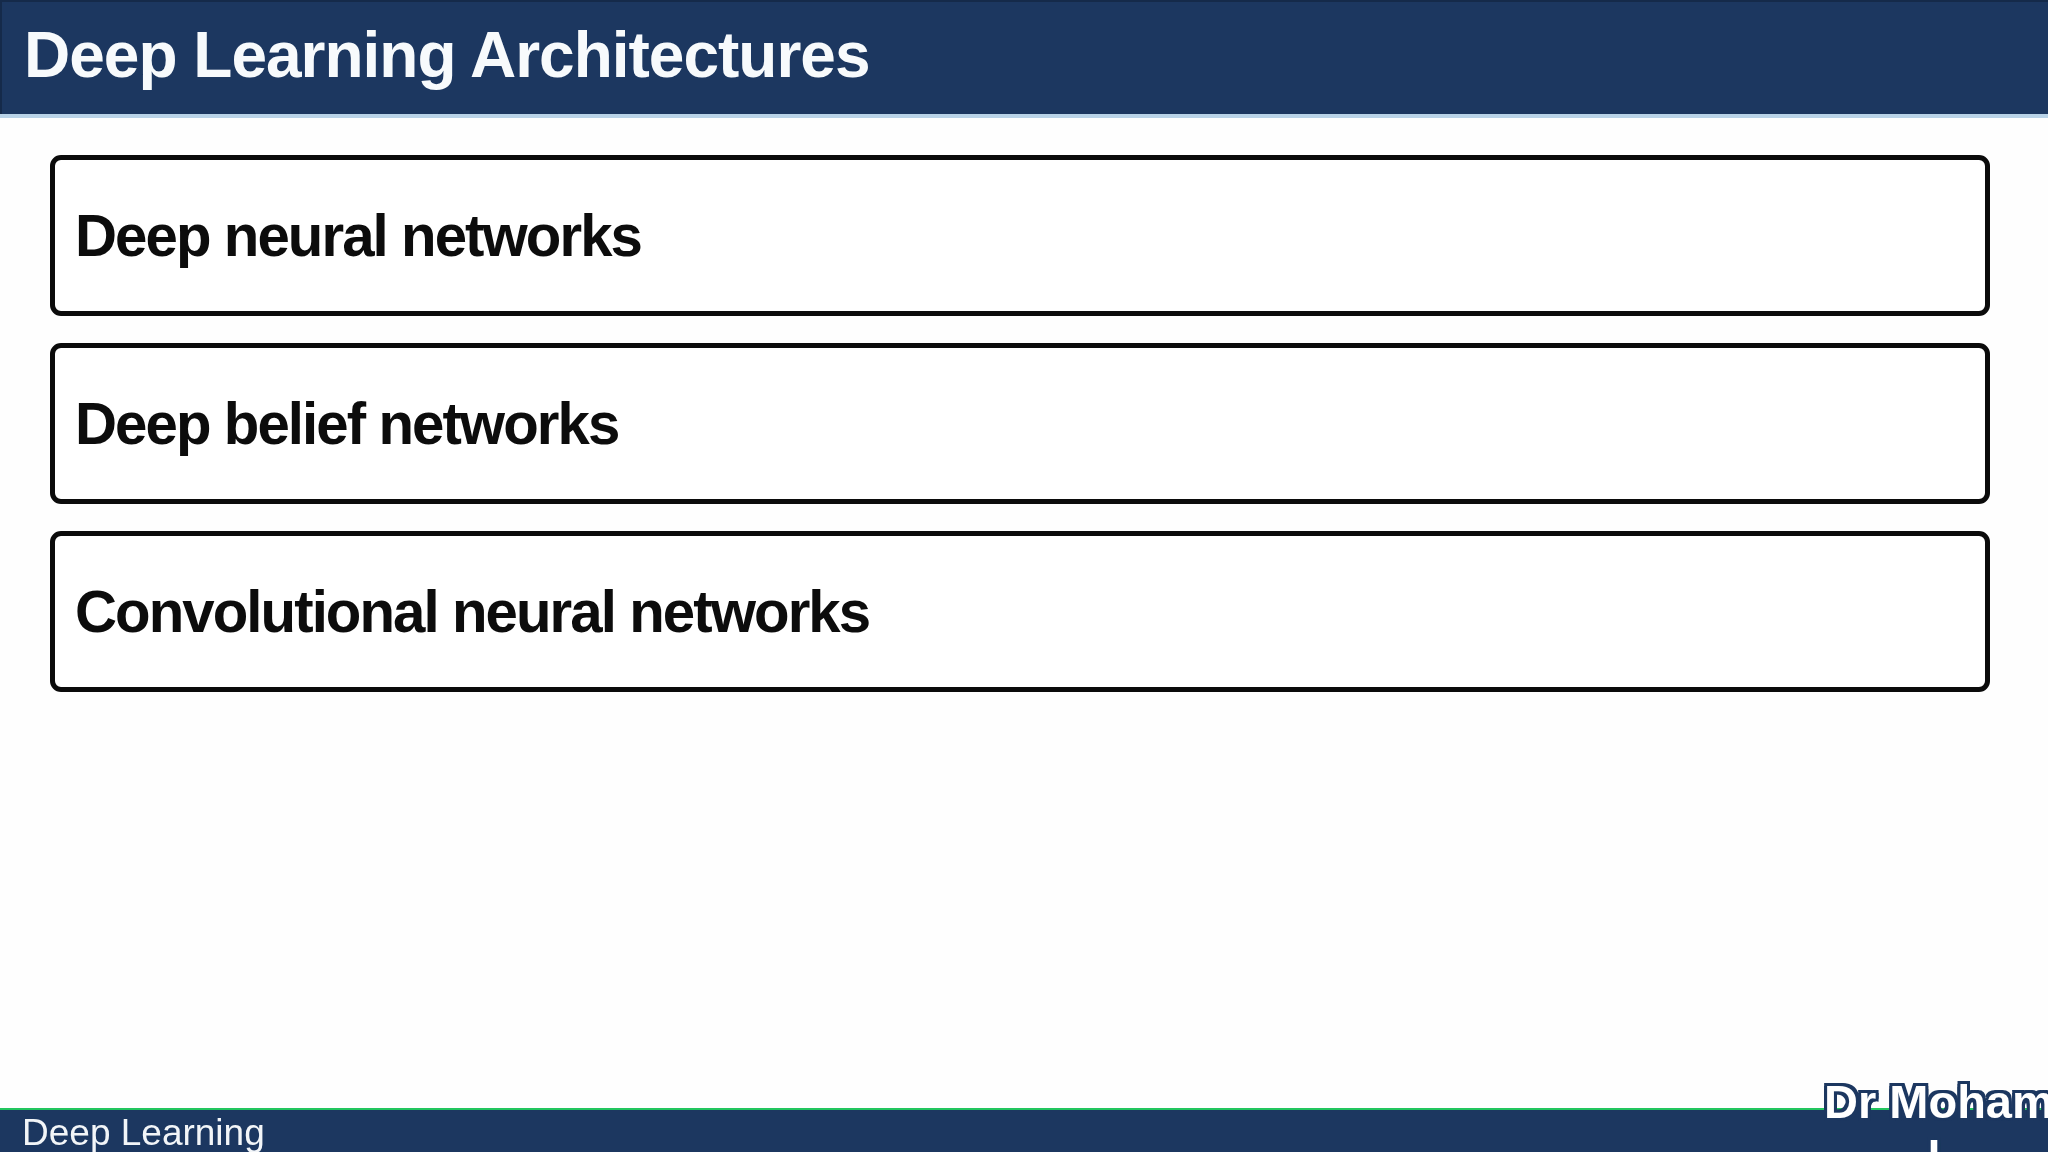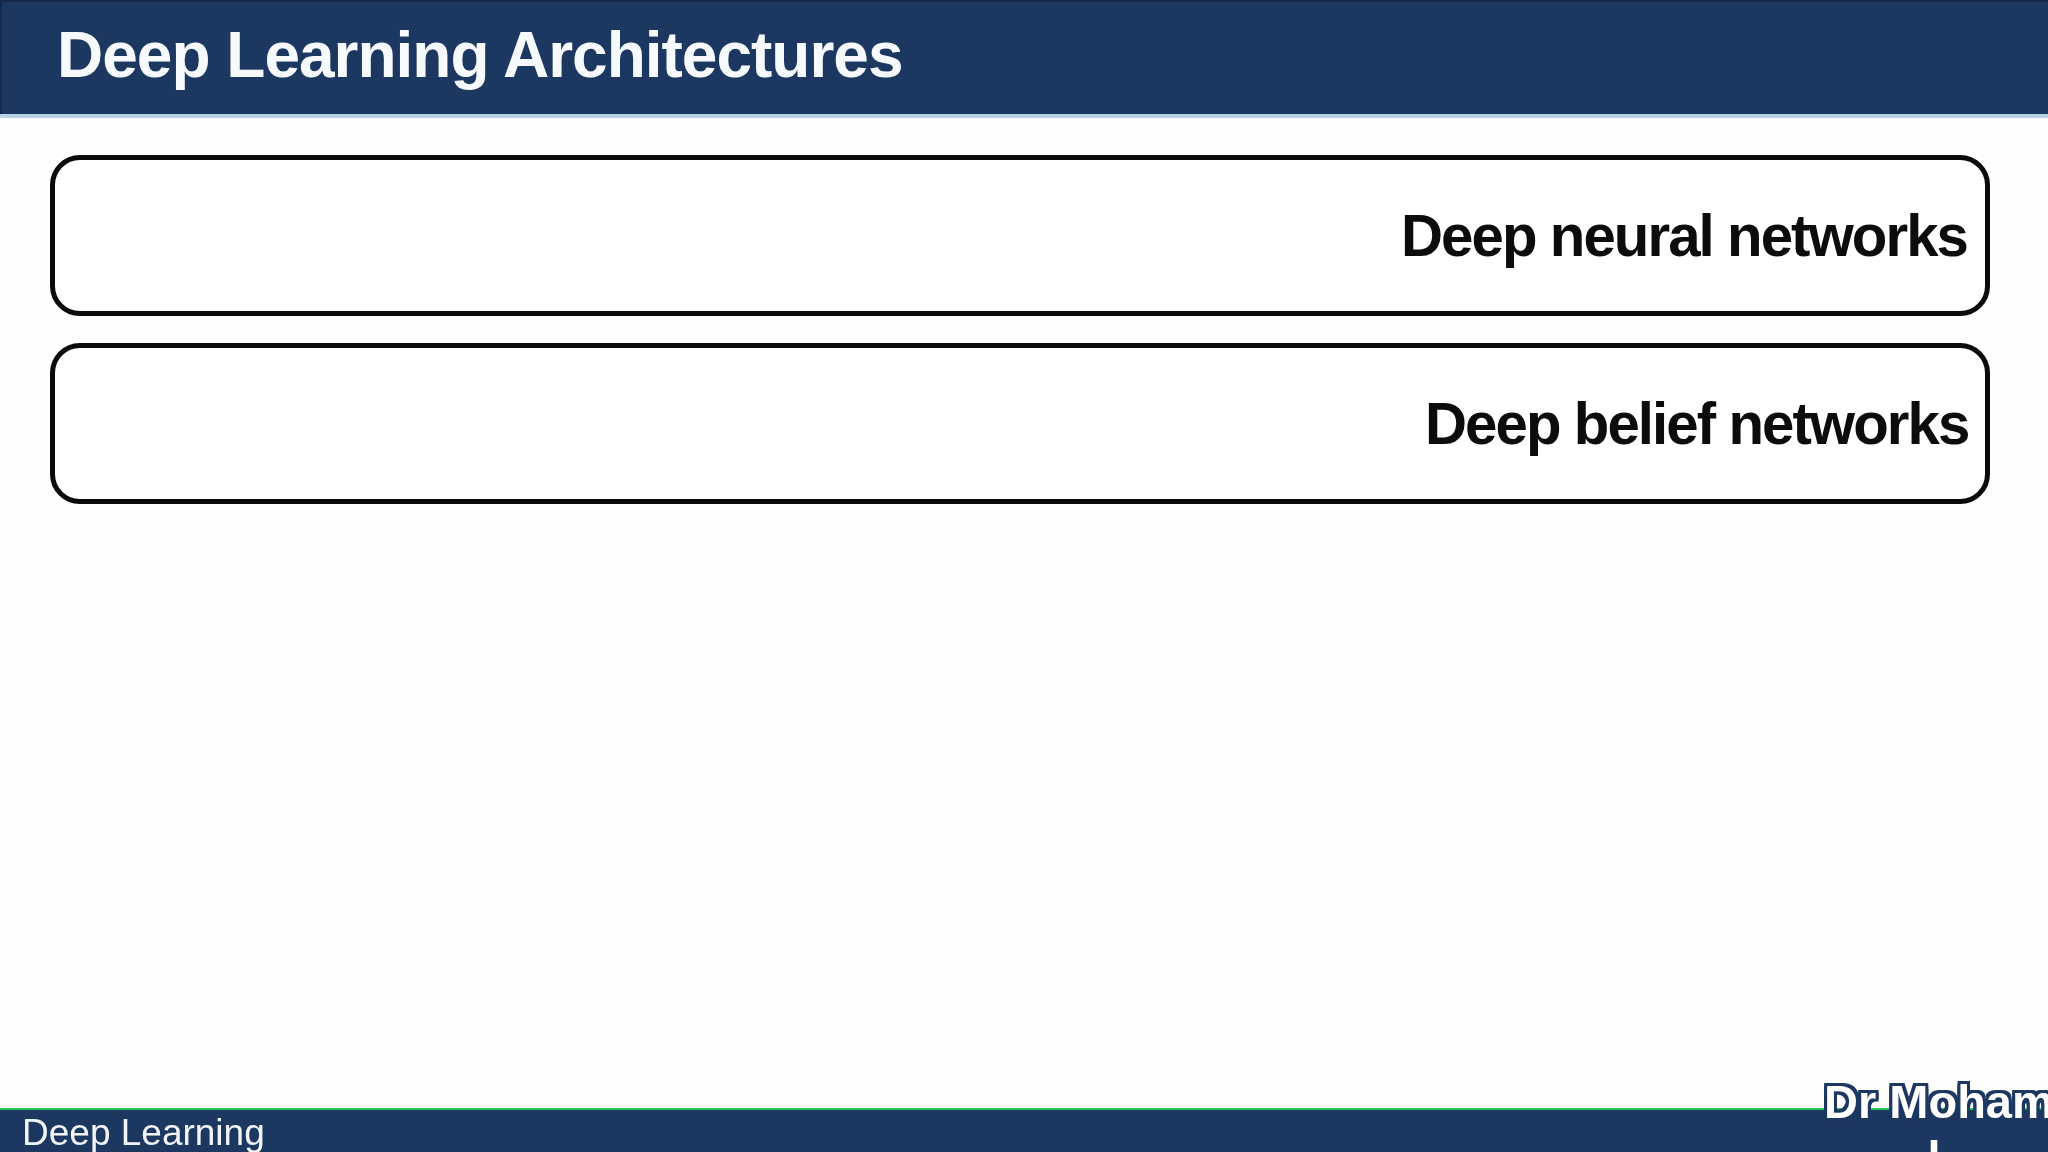--- a/index.html
+++ b/index.html
@@ -30,45 +30,43 @@
   }
   .header-bar .slide-title {
     color: #f7fafc;
     font-size: 64px;
     font-weight: bold;
     letter-spacing: -1px;
     padding-left: 24px;
     white-space: nowrap;
     line-height: 1;
     margin-top: -4px;
-    margin-left: 33px;
   }
 
   
   .arch-list {
     position: absolute;
     top: 118px;
     left: 0;
     width: 100%;
     padding: 37px 58px 0 50px;
     box-sizing: border-box;
     display: flex;
     flex-direction: column;
     gap: 27px;
   }
   .arch-box {
     height: 161px;
     background: #ffffff;
     border: 5px solid #0b0b0b;
-    border-radius: 30px;
+    border-radius: 11px;
     box-sizing: border-box;
     display: flex;
     align-items: center;
     padding-left: 20px;
-    justify-content: flex-end;
   }
   .arch-box .arch-label {
     font-size: 60px;
     font-weight: bold;
     color: #0c0c0c;
     letter-spacing: -2px;
     white-space: nowrap;
     transform: scaleX(0.97);
     transform-origin: left center;
   }
@@ -128,20 +126,23 @@
   <div class="slide-title">Deep Learning Architectures</div>
 </div>
 
 <div class="arch-list">
   <div class="arch-box">
     <span class="arch-label">Deep neural networks</span>
   </div>
   <div class="arch-box">
     <span class="arch-label">Deep belief networks</span>
   </div>
+  <div class="arch-box">
+    <span class="arch-label">Convolutional neural networks</span>
+  </div>
 </div>
 
 <div class="author">
   <div class="author-line">Dr Mohamed</div>
   <div class="author-line author-line2">l</div>
 </div>
 
 <div class="footer-bar">
   <div class="footer-course">Deep Learning</div>
 </div>

